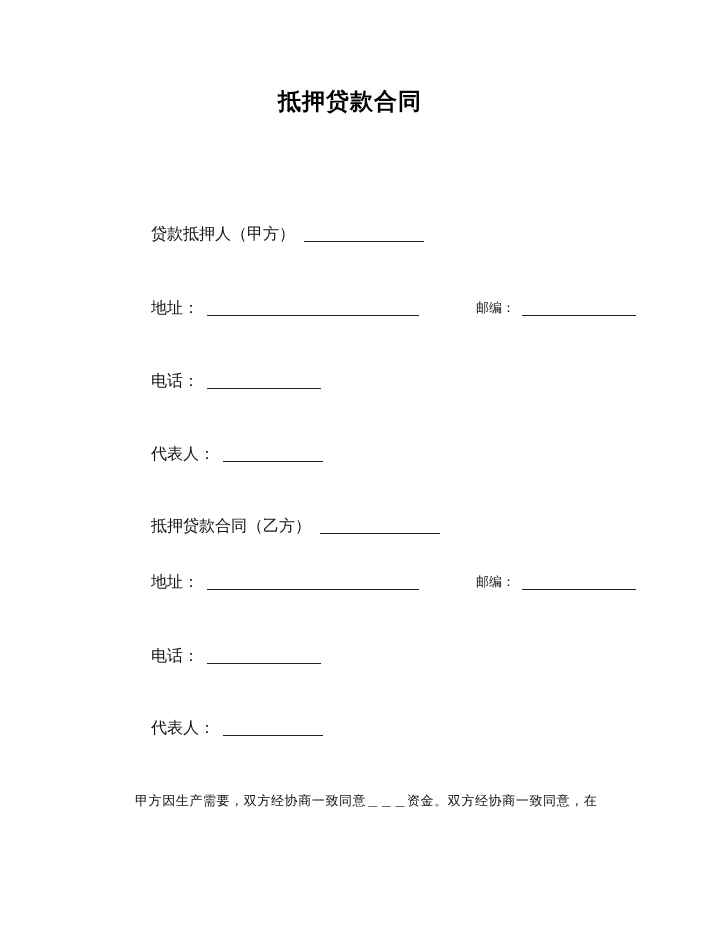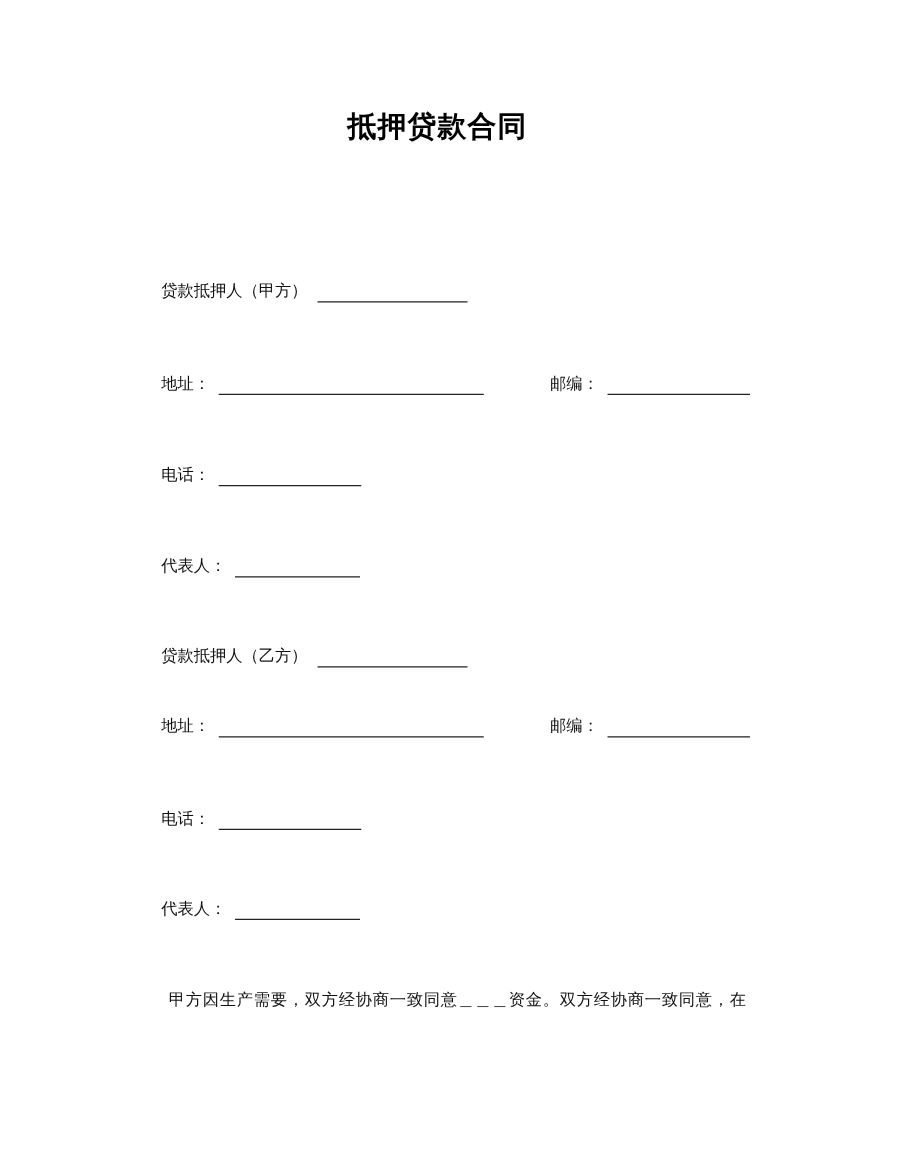--- a/index.html
+++ b/index.html
@@ -21,39 +21,39 @@
       top: 86px;
       width: 700px;
       text-align: center;
       font-size: 23px;
       font-weight: bold;
       letter-spacing: 1px;
       color: #000000;
     }
     .row {
       position: absolute;
-      left: 129px;
-      font-size: 13px;
+      left: 151px;
+      font-size: 16px;
       line-height: 16px;
       white-space: nowrap;
       text-align: center;
     }
     .label {
       display: inline-block;
       vertical-align: bottom;
     }
     .blank {
       display: inline-block;
       vertical-align: bottom;
       border-bottom: 1px solid #222222;
       height: 14px;
     }
     .right-field {
       position: absolute;
-      left: 440px;
+      left: 476px;
       font-size: 13px;
       line-height: 16px;
       white-space: nowrap;
       text-align: right;
     }
     .para {
       position: absolute;
       left: 135px;
       top: 793px;
       font-size: 13px;
@@ -87,21 +87,21 @@
     <span class="label">电话：</span>
     <span class="blank" style="width:114px; margin-left:3px;"></span>
   </div>
 
   <div class="row" style="top:446px;">
     <span class="label">代表人：</span>
     <span class="blank" style="width:100px; margin-left:3px;"></span>
   </div>
 
   <div class="row" style="top:518px;">
-    <span class="label">贷款抵押人（乙方）</span>
+    <span class="label">抵押贷款合同（乙方）</span>
     <span class="blank" style="width:120px; margin-left:4px;"></span>
   </div>
 
   <div class="row" style="top:574px;">
     <span class="label">地址：</span>
     <span class="blank" style="width:212px; margin-left:3px;"></span>
   </div>
   <div class="right-field" style="top:574px;">
     <span class="label">邮编：</span>
     <span class="blank" style="width:114px; margin-left:3px;"></span>

